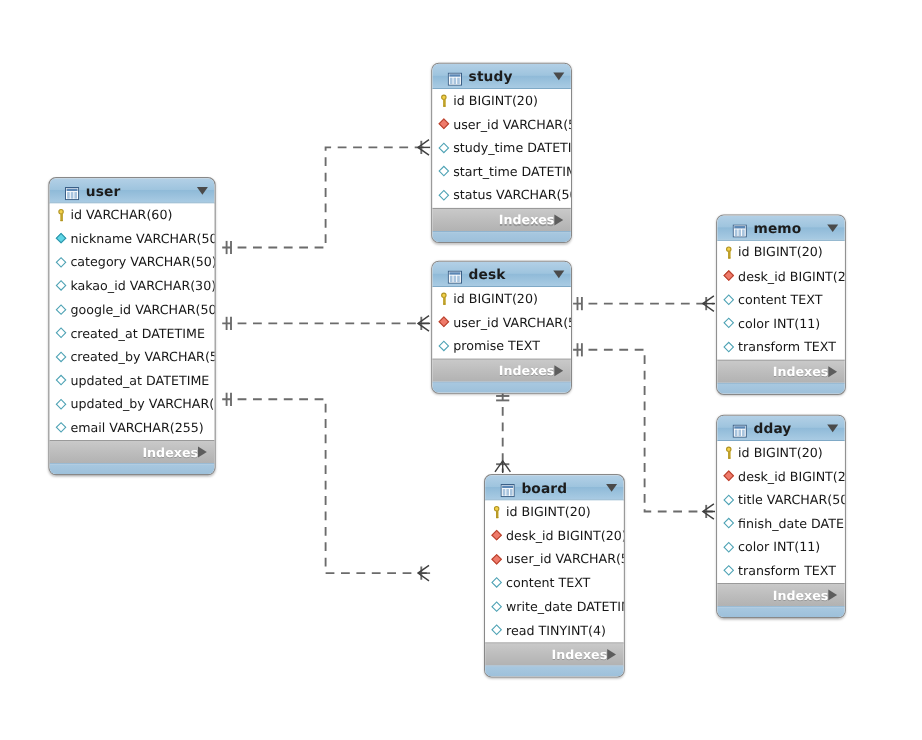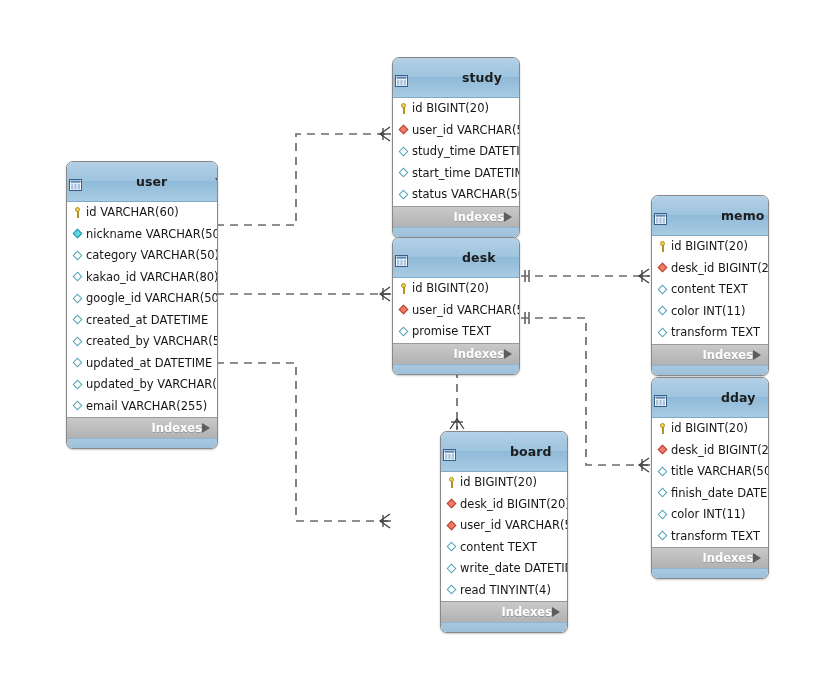--- a/index.html
+++ b/index.html
@@ -26,28 +26,27 @@
   .tbl {
     position: absolute;
     box-sizing: border-box;
     border: 1px solid #888888;
     border-radius: 7px;
     background: #ffffff;
     box-shadow: 0 1px 2px rgba(0,0,0,0.22);
     overflow: hidden;
   }
   .tbl-header {
-    height: 40px;
+    height: 23px;
     box-sizing: border-box;
     background: linear-gradient(to bottom, #b3d0e6 0%, #9ec4de 48%, #8fbad8 50%, #a9cbe3 100%);
     border-bottom: 1px solid #7fa9c6;
     display: flex;
     align-items: center;
-    padding: 0 6px 0 2px;
-    gap: 48px;
+    padding: 0 6px 0 14px;
   }
   .tbl-icon {
     width: 13px;
     height: 12px;
     flex: 0 0 auto;
     margin-right: 6px;
     position: relative;
   }
   .tbl-title {
     font-size: 12.5px;
@@ -212,21 +211,21 @@
       <path d="M 457 356 L 457 429" fill="none" stroke="#6b6b6b" stroke-width="1.7" stroke-dasharray="8,6" stroke-linecap="butt"></path>
       <line x1="451" y1="360" x2="463" y2="360" stroke="#6b6b6b" stroke-width="1.7"></line>
       <line x1="451" y1="364" x2="463" y2="364" stroke="#6b6b6b" stroke-width="1.7"></line>
       <line x1="451" y1="422" x2="463" y2="422" stroke="#6b6b6b" stroke-width="1.7"></line>
       <path d="M 450 429 L 457 419 L 464 429" fill="none" stroke="#404040" stroke-width="1.3"></path>
       <line x1="457" y1="419" x2="457" y2="430" stroke="#404040" stroke-width="1.3"></line>
     </g>
   </svg>
 
   <div id="tables-host">
-      <div class="tbl" style="left: 66px; top: 161px; width: 152px;">
+      <div class="tbl" style="left: 44px; top: 161px; width: 152px;">
         <div class="tbl-header">
           <span class="tbl-icon"><svg width="13" height="12" viewBox="0 0 13 12">
               <rect x="0.5" y="0.5" width="12" height="11" fill="#ffffff" stroke="#3a5f86"></rect>
               <rect x="1.5" y="1.5" width="10" height="2.2" fill="#5b87b5"></rect>
               <rect x="2" y="4.6" width="2.4" height="6" fill="#a8c4de"></rect>
               <rect x="5.3" y="4.6" width="2.4" height="6" fill="#a8c4de"></rect>
               <rect x="8.6" y="4.6" width="2.4" height="6" fill="#a8c4de"></rect>
             </svg></span>
           <span class="tbl-title">user</span>
           <span class="tbl-caret"></span>
@@ -239,21 +238,21 @@
           <div class="col">
             <span class="mk dm dm-fill"></span>
             <span class="col-txt">nickname VARCHAR(50)</span>
           </div>
           <div class="col">
             <span class="mk dm dm"></span>
             <span class="col-txt">category VARCHAR(50)</span>
           </div>
           <div class="col">
             <span class="mk dm dm"></span>
-            <span class="col-txt">kakao_id VARCHAR(80)</span>
+            <span class="col-txt">kakao_id VARCHAR(30)</span>
           </div>
           <div class="col">
             <span class="mk dm dm"></span>
             <span class="col-txt">google_id VARCHAR(50)</span>
           </div>
           <div class="col">
             <span class="mk dm dm"></span>
             <span class="col-txt">created_at DATETIME</span>
           </div>
           <div class="col">

